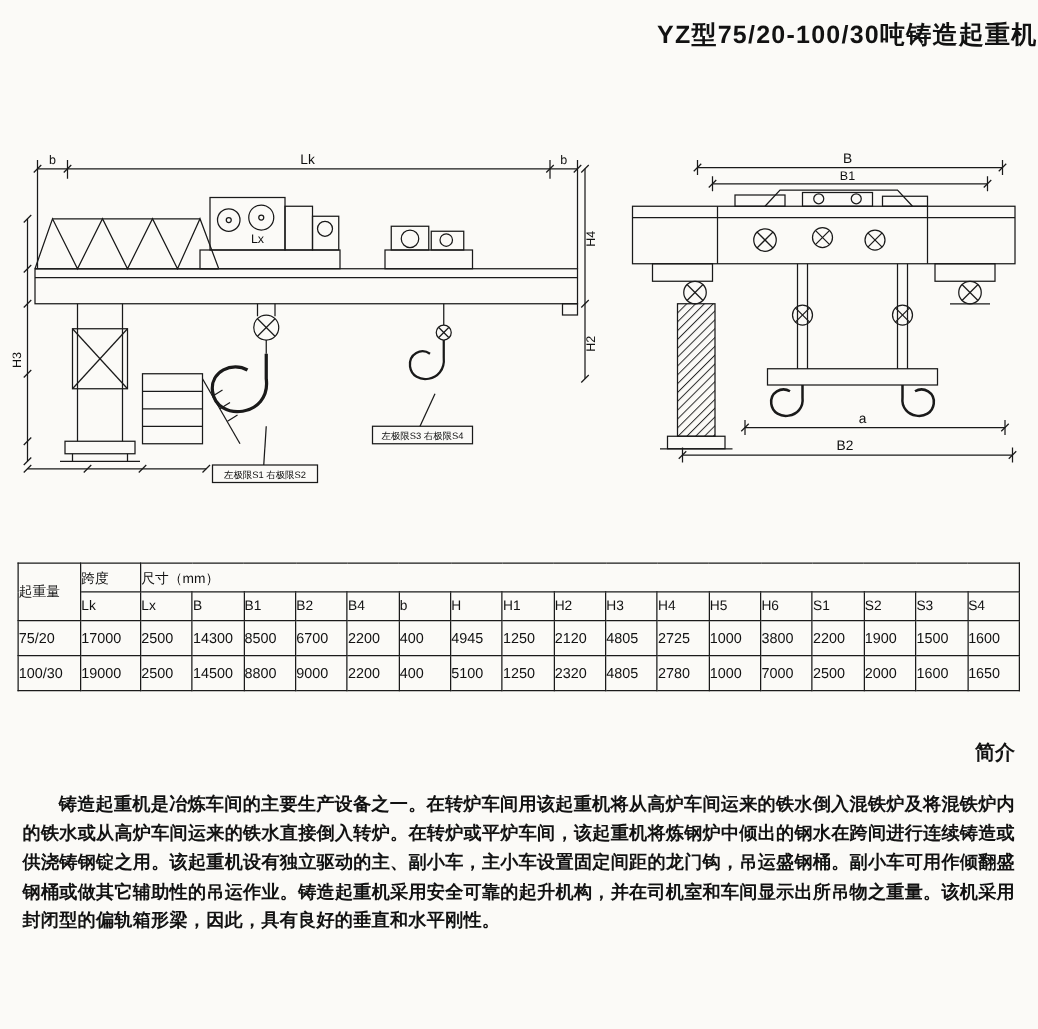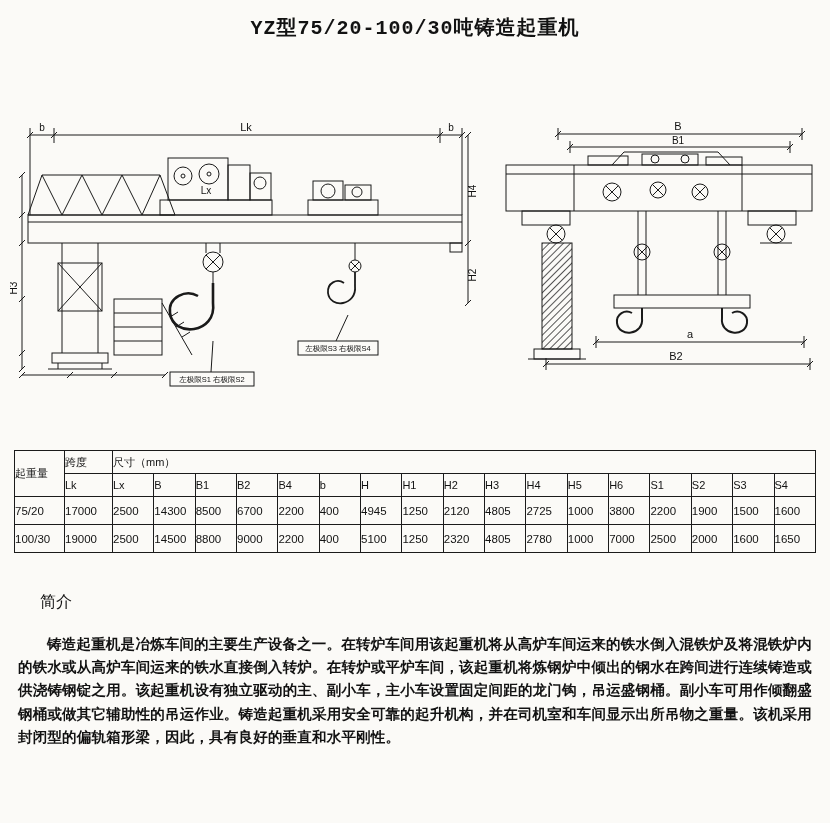--- a/index.html
+++ b/index.html
@@ -3,40 +3,40 @@
 <meta charset="utf-8">
 <style>
   * { margin:0; padding:0; box-sizing:border-box; }
   html,body { width:830px; height:823px; }
   body {
     position:relative; background:#fbfaf7; overflow:hidden;
     font-family:"Liberation Sans","DejaVu Sans",sans-serif; color:#121212;
   }
   .page-title {
     position:absolute; top:14px; left:0; width:100%;
-    text-align:center; font-size:20px; font-weight:700; letter-spacing:1px;font-family:Liberation Mono, monospace;
+    text-align:right; font-size:20px; font-weight:700; letter-spacing:1px;
   }
   .drawing { position:absolute; }
   #left-drawing  { left:10px;  top:103px; }
   #right-drawing { left:492px; top:116px; }
   svg { display:block; }
   svg text { fill:#111; font-family:"Liberation Sans","DejaVu Sans",sans-serif; }
   .dim-label  { font-size:10px; }
   .dim-label-lg { font-size:11px; }
   .note-label { font-size:7.5px; }
   .spec-table-wrap { position:absolute; left:14px; top:450px; width:802px; }
   table { width:100%; border-collapse:collapse; table-layout:fixed; }
   th,td {
     border:1px solid #1b1b1b; text-align:left; vertical-align:middle;
     font-size:11px; font-weight:400; padding:0; height:23px; background:transparent;
   }
   tr.data td { height:28px; font-size:11.5px; }
   col.c-cap { width:50px; } col.c-lk { width:48px; }
   .intro { position:absolute; left:18px; top:592px; width:794px; }
-  .intro h2 { font-size:16px; font-weight:400; margin:0 0 13px 22px; }
+  .intro h2 { font-size:16px; font-weight:700; margin:0 0 13px 22px;text-align:right; }
   .intro p {
     font-size:14.5px; font-weight:700; line-height:1.6; text-align:justify;
     letter-spacing:0.2px;
     margin-top:20px;
   }
   .intro p.p1 { text-indent:2em; }
   .intro p.p2 { text-indent:1em; }
 </style>
 </head>
 <body>

